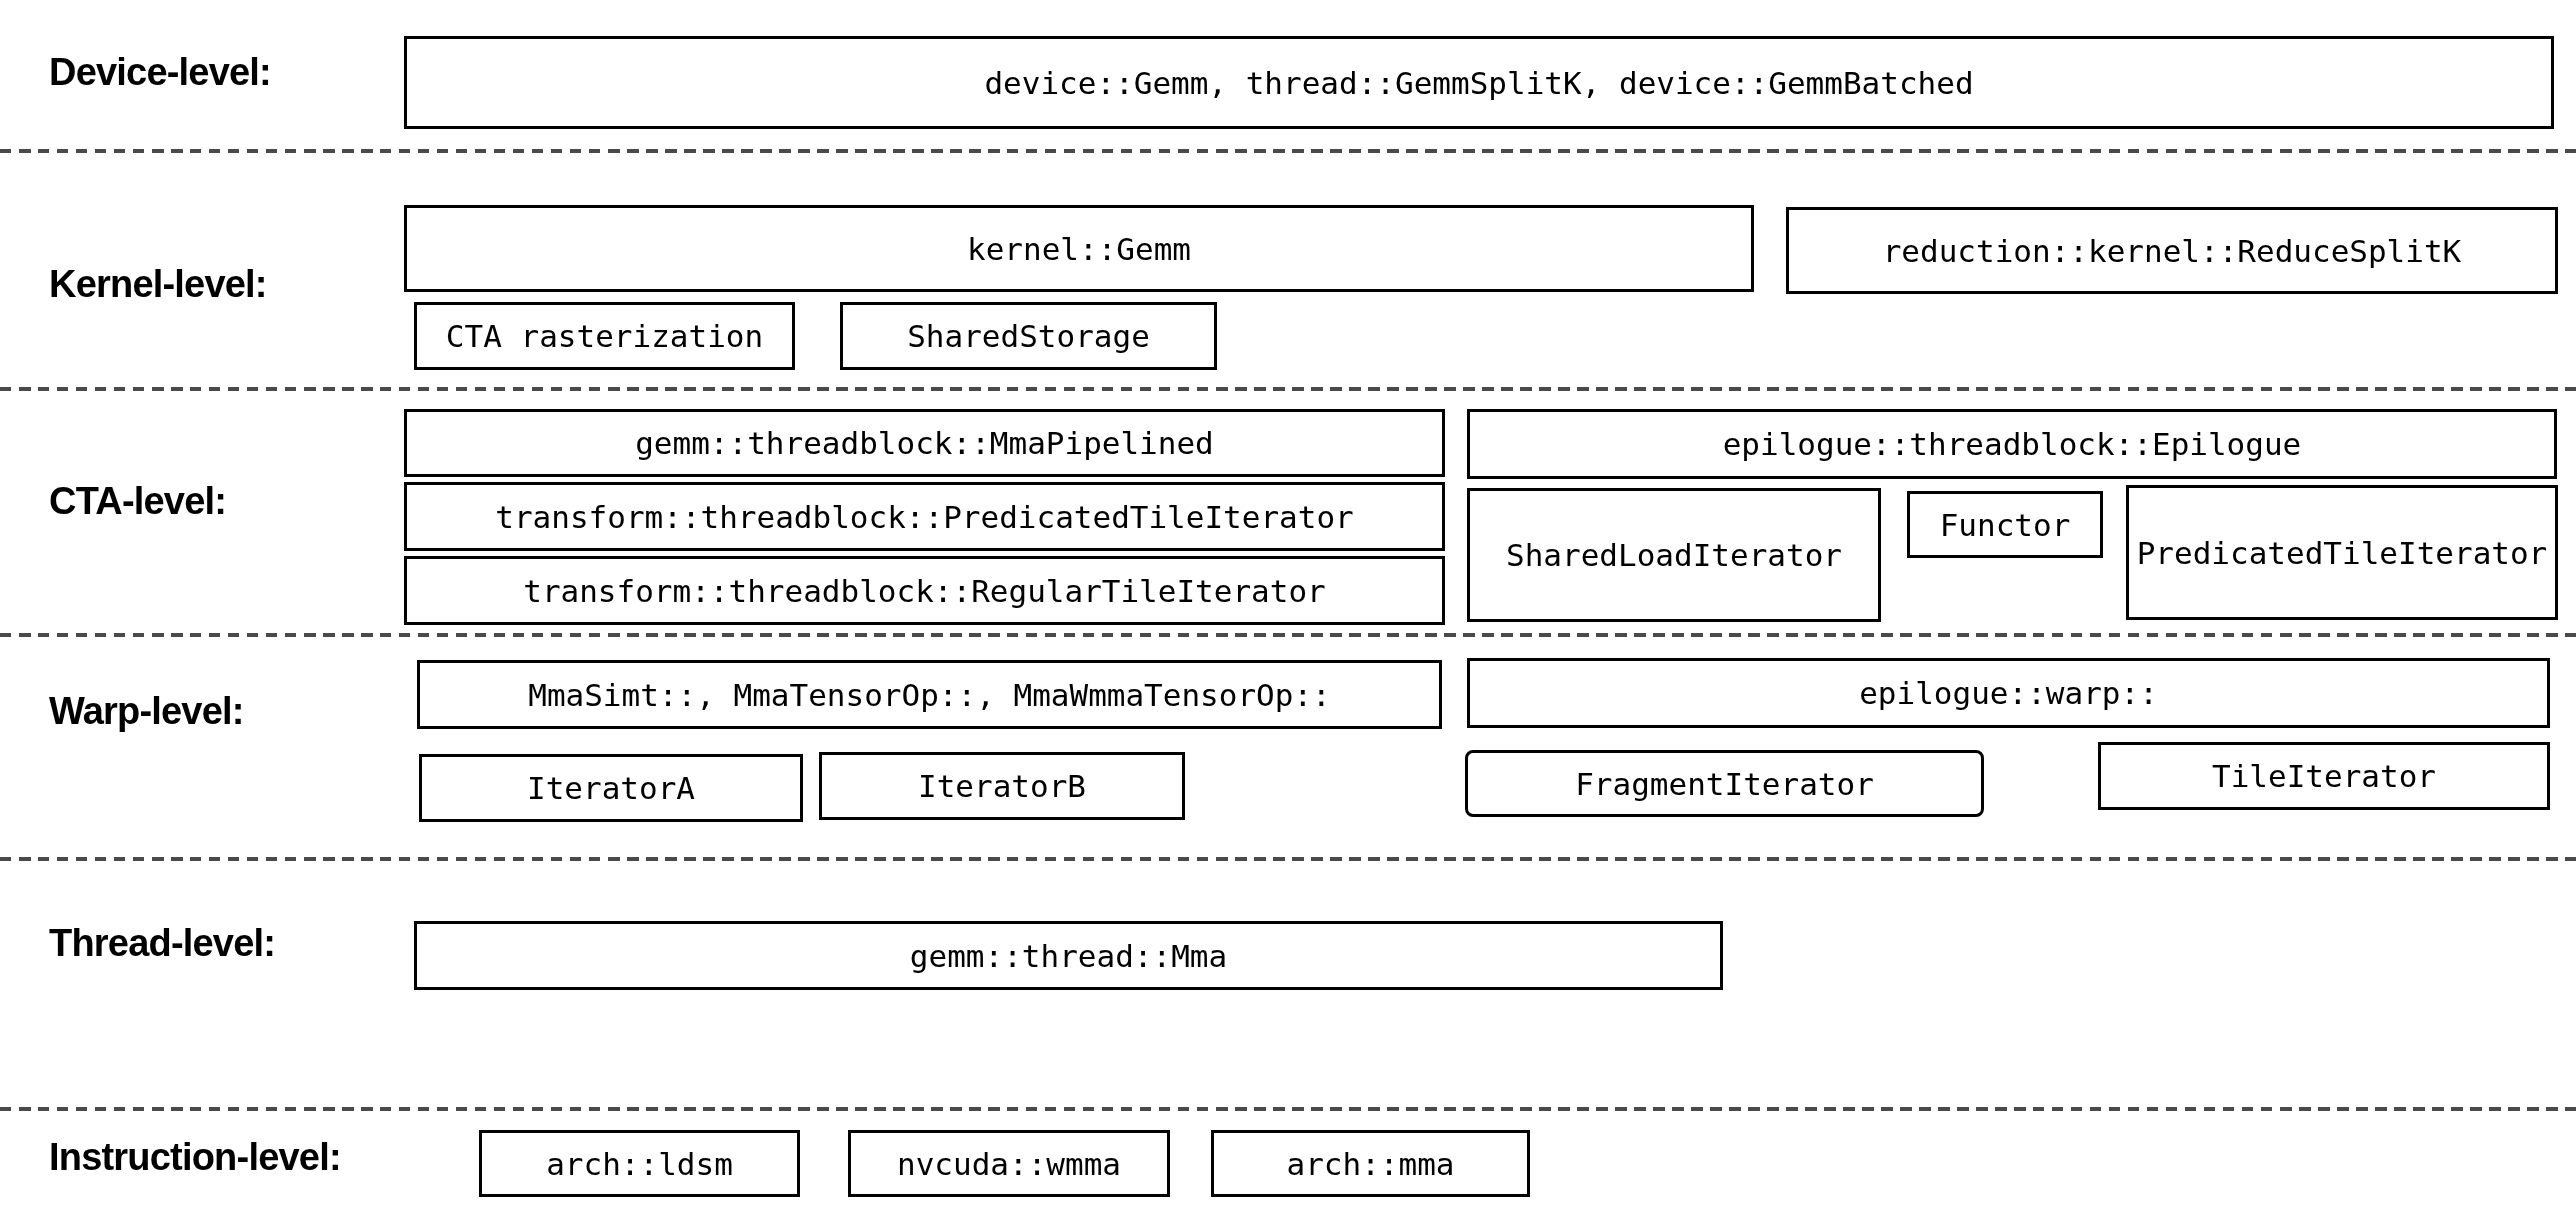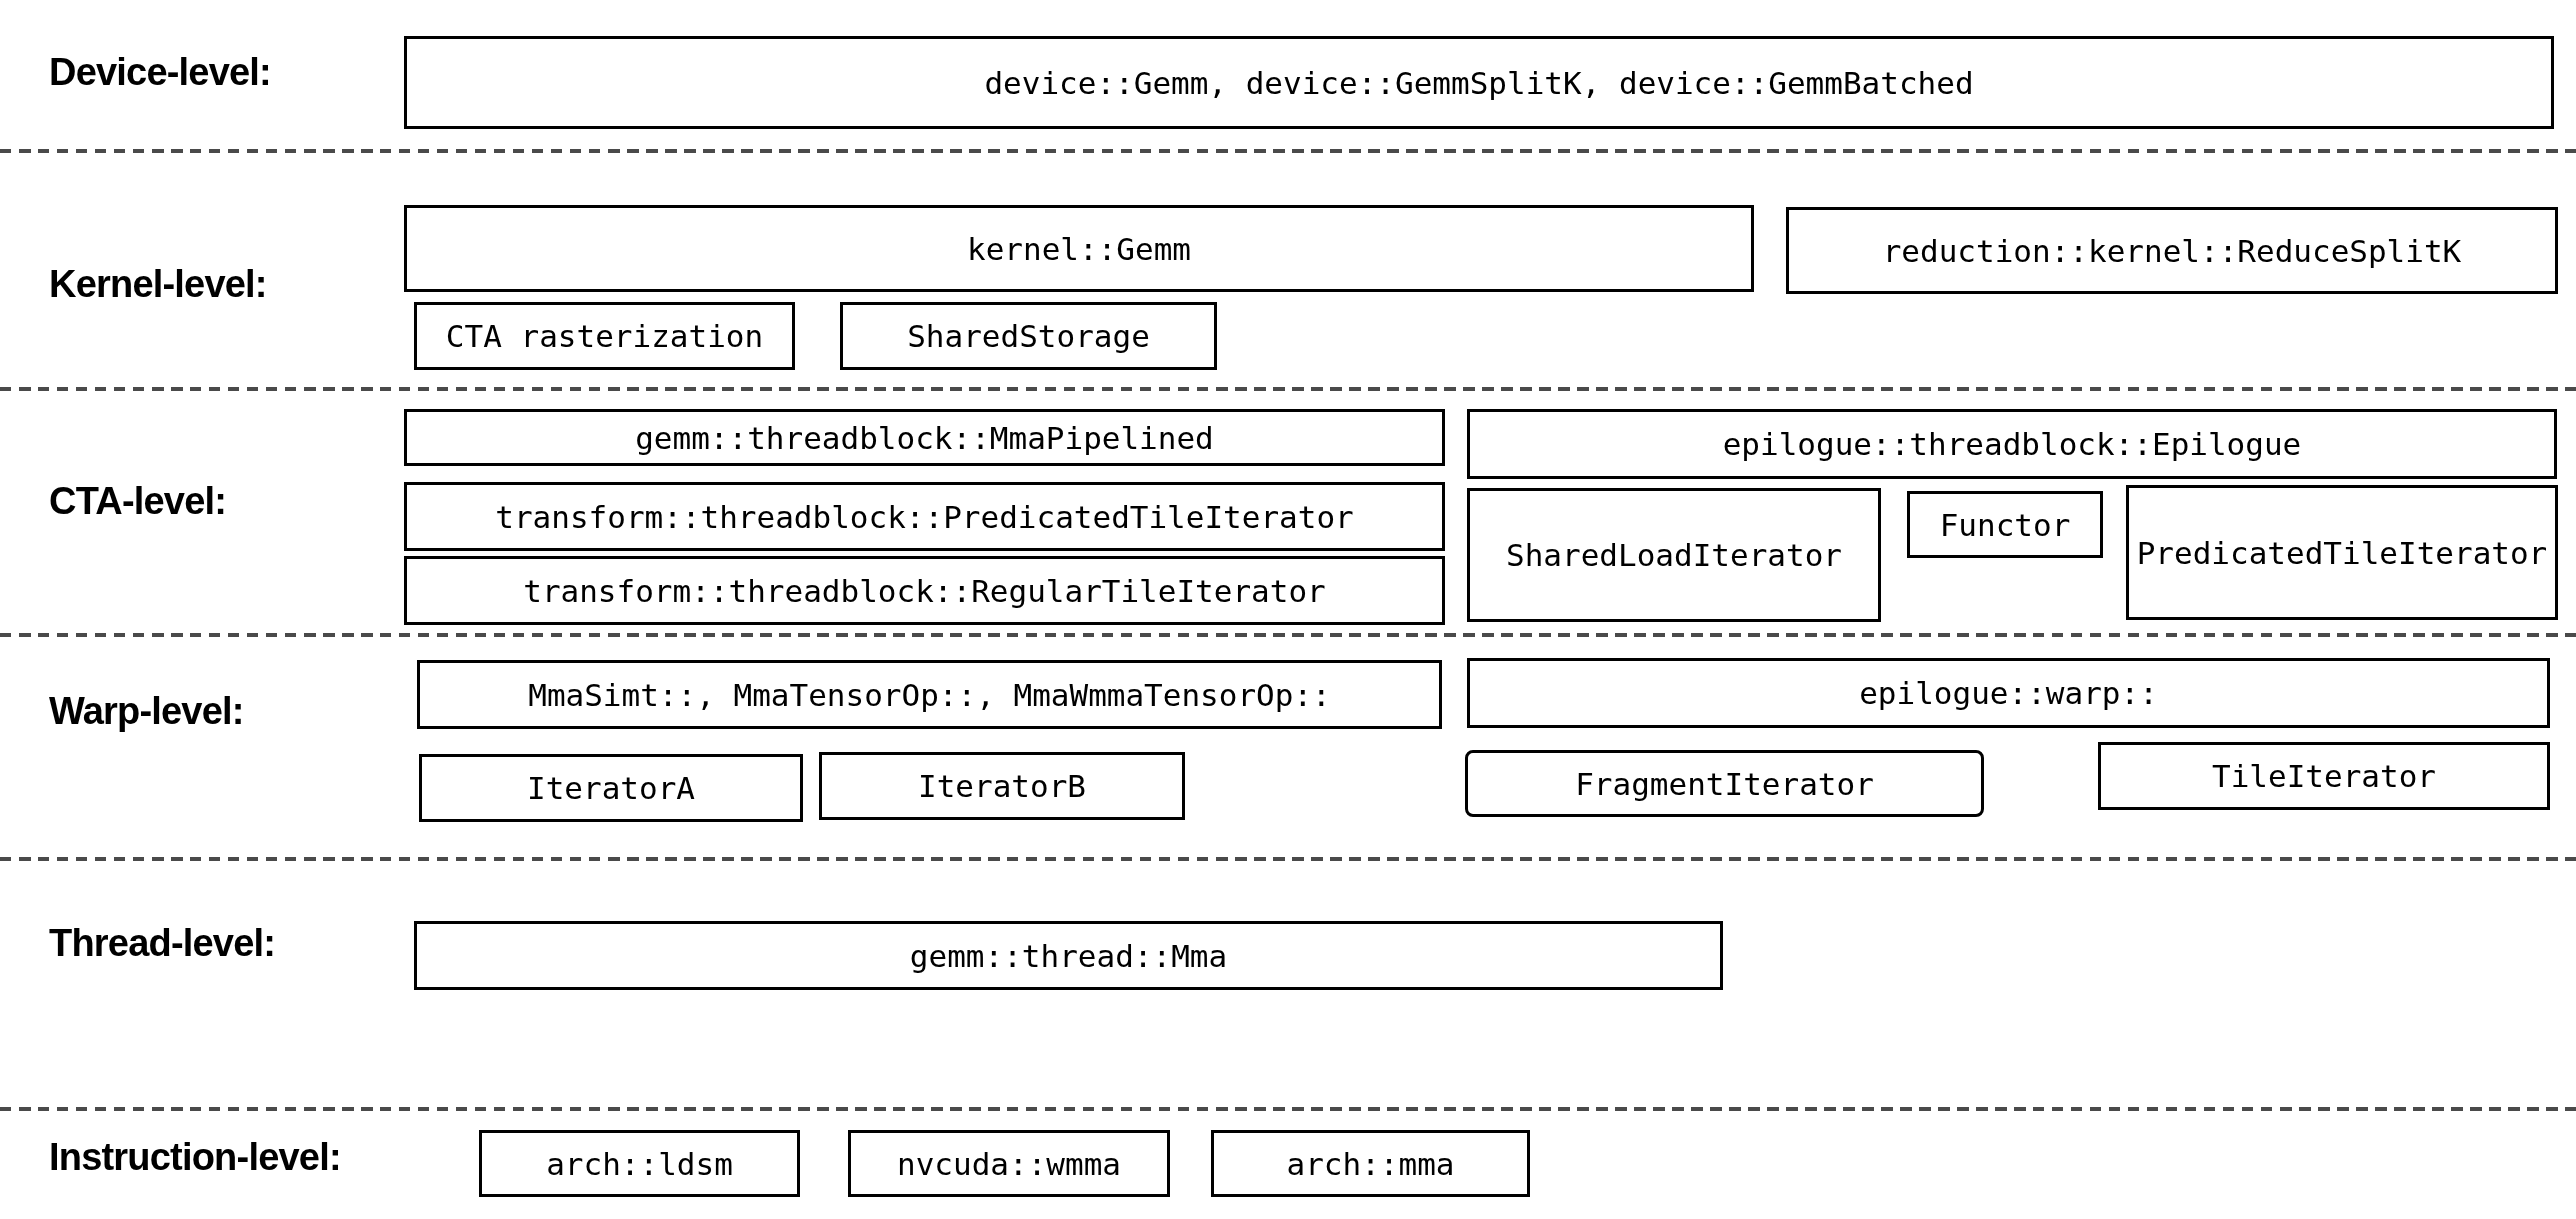--- a/index.html
+++ b/index.html
@@ -54,21 +54,21 @@
   
   #lbl-kernel      { top: 260px; }
   #box-kernel-gemm { left: 404px;  top: 205px;  width: 1350px; height: 87px; }
   #box-reduce      { left: 1786px; top: 207px;  width: 772px; height: 87px; }
   #box-cta-raster  { left: 414px;  top: 302px;  width: 381px;  height: 68px; }
   #box-shared-stor { left: 840px; top: 302px;  width: 377px;  height: 68px; }
   #sep-2           { top: 387px; }
 
   
   #lbl-cta         { top: 477px; }
-  #box-mma-pipe    { left: 404px;  top: 409px;  width: 1041px; height: 57px; }
+  #box-mma-pipe    { left: 404px;  top: 409px;  width: 1041px; height: 68px; }
   #box-pred-tile   { left: 404px;  top: 482px;  width: 1041px; height: 69px; }
   #box-reg-tile    { left: 404px;  top: 556px;  width: 1041px; height: 69px; }
   #box-epilogue    { left: 1467px; top: 409px;  width: 1090px; height: 70px; }
   #box-shared-load { left: 1467px; top: 488px;  width: 414px;  height: 134px; }
   #box-functor     { left: 1907px; top: 491px;  width: 196px;  height: 67px; }
   #box-epi-pred    { left: 2126px; top: 485px;  width: 432px;  height: 135px; }
   #sep-3           { top: 633px; }
 
   
   #lbl-warp        { top: 687px; }
@@ -90,21 +90,21 @@
   #box-ldsm        { left: 479px;  top: 1130px; width: 321px;  height: 67px; }
   #box-wmma        { left: 848px; top: 1130px; width: 322px;  height: 67px; }
   #box-arch-mma    { left: 1211px; top: 1130px; width: 319px;  height: 67px; }
 </style>
 </head>
 <body>
 
 <div id="canvas">
 
   <div class="row-label" id="lbl-device">Device-level:</div>
-  <div class="box" id="box-device">device::Gemm, device::GemmSplitK, device::GemmBatched</div>
+  <div class="box" id="box-device">device::Gemm, thread::GemmSplitK, device::GemmBatched</div>
   <div class="sep" id="sep-1"></div>
 
   <div class="row-label" id="lbl-kernel">Kernel-level:</div>
   <div class="box" id="box-kernel-gemm">kernel::Gemm</div>
   <div class="box" id="box-cta-raster">CTA rasterization</div>
   <div class="box" id="box-reduce">reduction::kernel::ReduceSplitK</div>
   <div class="box" id="box-shared-stor">SharedStorage</div>
   <div class="sep" id="sep-2"></div>
 
   <div class="row-label" id="lbl-cta">CTA-level:</div>

